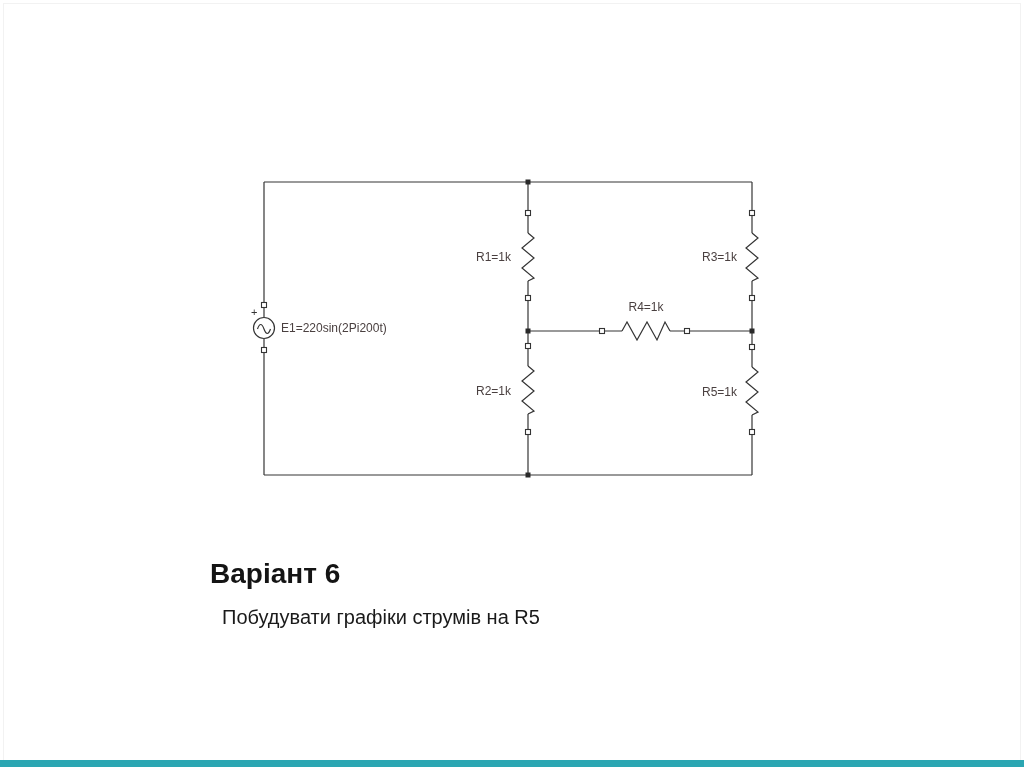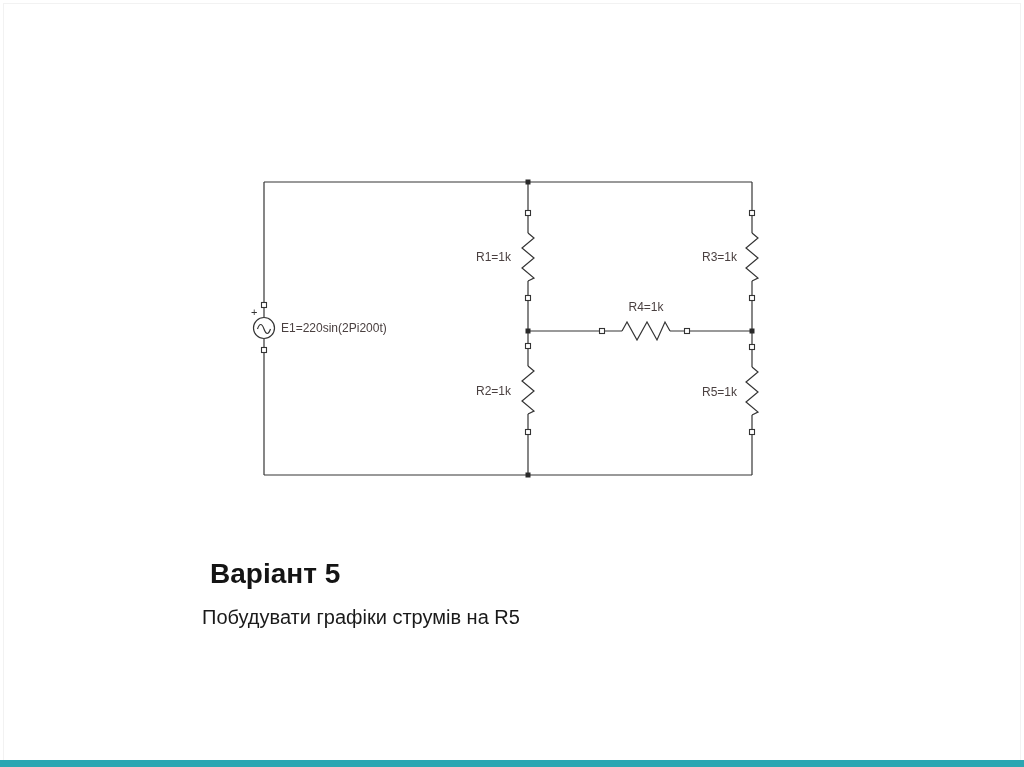--- a/index.html
+++ b/index.html
@@ -59,21 +59,21 @@
     position: absolute;
     left: 210px;
     top: 559px;
     font-size: 28px;
     line-height: 30px;
     font-weight: 700;
     color: #141414;
   }
   .caption-subtitle {
     position: absolute;
-    left: 202px;
+    left: 222px;
     top: 605px;
     font-size: 20px;
     line-height: 24px;
     font-weight: 400;
     color: #1a1a1a;
   }
   .accent-bar {
     position: absolute;
     left: 0; bottom: 0;
     width: 100%;
@@ -154,16 +154,16 @@
   </g>
 
   <g>
     <rect class="junction" x="525.5" y="179.5" width="5" height="5"></rect>
     <rect class="junction" x="525.5" y="328.5" width="5" height="5"></rect>
     <rect class="junction" x="525.5" y="472.5" width="5" height="5"></rect>
     <rect class="junction" x="749.5" y="328.5" width="5" height="5"></rect>
   </g>
 </svg>
 
-<div class="caption-title">Варіант 5</div>
+<div class="caption-title">Варіант 6</div>
 <div class="caption-subtitle">Побудувати графіки струмів на R5</div>
 
 <div class="accent-bar"></div>
 
 </body></html>

